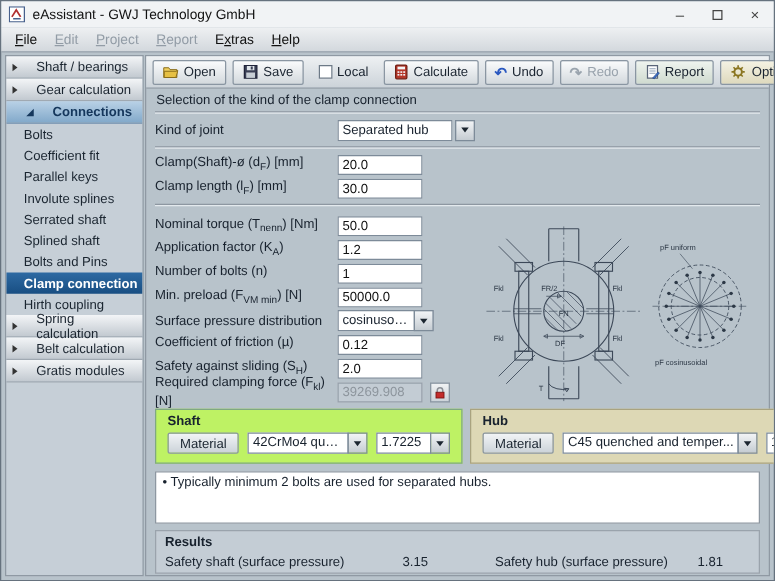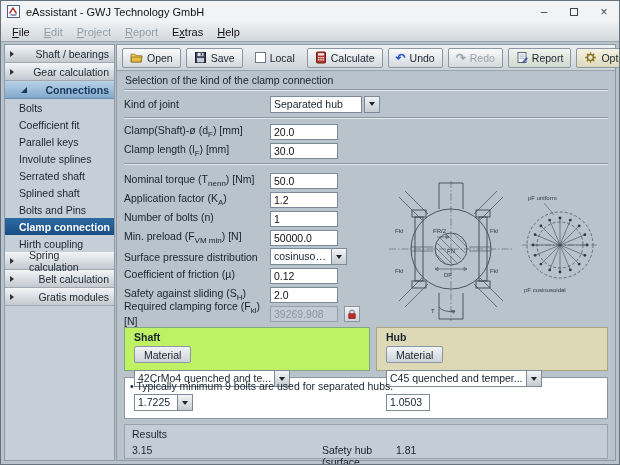--- a/index.html
+++ b/index.html
@@ -19,21 +19,21 @@
   
   .menubar{position:absolute;top:21px;left:0;right:0;height:20px;
     background:linear-gradient(#eef0f2,#d3d8dd);border-bottom:1px solid #99a3ad;
     display:flex;align-items:center;padding:0 4px;font-size:11px;}
   .mitem{padding:2px 7px;color:#111;}
   .mitem.disabled{color:#929ca6;}
   
   .sidebar{position:absolute;left:3px;top:43px;width:111px;bottom:3px;
     border:1px solid #8f99a3;background:#c6cfd7;font-size:10.5px;overflow:hidden;}
   .shead{height:18px;display:flex;align-items:center;gap:15px;padding:0 5px;
-    background:linear-gradient(#f3f5f7,#c2c9d0);border-bottom:1px solid #a0a9b2;color:#1b2530;justify-content:space-between;}
+    background:linear-gradient(#f3f5f7,#c2c9d0);border-bottom:1px solid #a0a9b2;color:#1b2530;}
   .shead.connections{background:linear-gradient(#b9d1e6,#82a9ca);color:#15375c;font-weight:bold;
     border-bottom:1px solid #6f8fae;padding-left:16px;}
   .tri-r{width:0;height:0;border-left:4px solid #333;border-top:3.5px solid transparent;border-bottom:3.5px solid transparent;flex:none;}
   .tri-exp{width:0;height:0;border-bottom:6px solid #15375c;border-left:6px solid transparent;flex:none;}
   .sitem{height:17px;display:flex;align-items:center;padding-left:14px;color:#1a2530;}
   .sitem.selected{background:linear-gradient(#2e6aa3,#184e82);color:#fff;font-weight:bold;}
   
   .main{position:absolute;left:115px;top:43px;right:3px;bottom:3px;
     border:1px solid #8f99a3;background:#b8c3cb;}
   .toolbar{height:26px;display:flex;align-items:center;gap:5px;padding:0 5px;
@@ -68,26 +68,26 @@
   .tri-down{width:0;height:0;border-top:4px solid #1c2630;border-left:3.5px solid transparent;border-right:3.5px solid transparent;}
   .w92{width:92px;} .w62{width:62px;} .wflex{flex:1;min-width:0;} .w44{width:44px;}
   .lockbtn{width:16px;height:16px;margin-left:6px;border:1px solid #8a96a2;
     background:linear-gradient(#f0f2f4,#ccd3d9);display:flex;align-items:center;justify-content:center;padding:0;}
   
   .panels{display:flex;gap:6px;margin-top:4px;}
   .panel{height:44px;border:1px solid;padding:3px 9px;}
   .panel.shaft{width:246px;flex:none;background:#bef264;border-color:#7fa881;}
   .panel.hub{flex:1;background:#ddd8b5;border-color:#a9a37f;}
   .panel-title{font-weight:bold;height:12px;margin-bottom:3px;}
-  .panel-row{display:flex;align-items:flex-start;gap:7px;flex-direction:column;}
+  .panel-row{display:flex;align-items:flex-end;gap:7px;}
   .mbtn{height:17px;padding:0 9px;font-size:10.5px;border:1px solid #8a96a2;
     background:linear-gradient(#f2f4f6,#ccd3d9);border-radius:2px;color:#1a2430;flex:none;}
   .note{margin-top:6px;height:42px;background:#fff;border:1px solid #8d97a1;padding:2px 5px;}
   .results{margin-top:5px;height:35px;background:#c4cdd5;border:1px solid #9aa3ac;padding:3px 7px;}
-  .results-title{font-weight:normal;height:12px;}
+  .results-title{font-weight:bold;height:12px;}
   .results-row{display:grid;grid-template-columns:190px 74px 162px auto;margin-top:4px;}
   
   .diag1{position:absolute;left:272px;top:110px;}
   .diag2{position:absolute;left:397px;top:120px;}
   svg text{font-family:"Liberation Sans",sans-serif;}
 </style>
 </head>
 <body>
 
 <div class="window">
@@ -399,26 +399,27 @@
             </span>
             <span class="combo attached">
               <span class="combo-txt w44">1.0503</span>
 
             </span>
           </div>
         </div>
       </div>
 
       <div class="note">
-        <span>• Typically minimum 9 bolts are used for separated hubs.</span>
+        <span>• Typically minimum 2 bolts are used for separated hubs.</span>
       </div>
 
       <div class="results">
         <div class="results-title">Results</div>
         <div class="results-row">
+          <span>Safety shaft (surface pressure)</span>
           <span>3.15</span>
           <span>Safety hub (surface pressure)</span>
           <span>1.81</span>
         </div>
       </div>
 
     </div>
   </div>
 </div>
 

